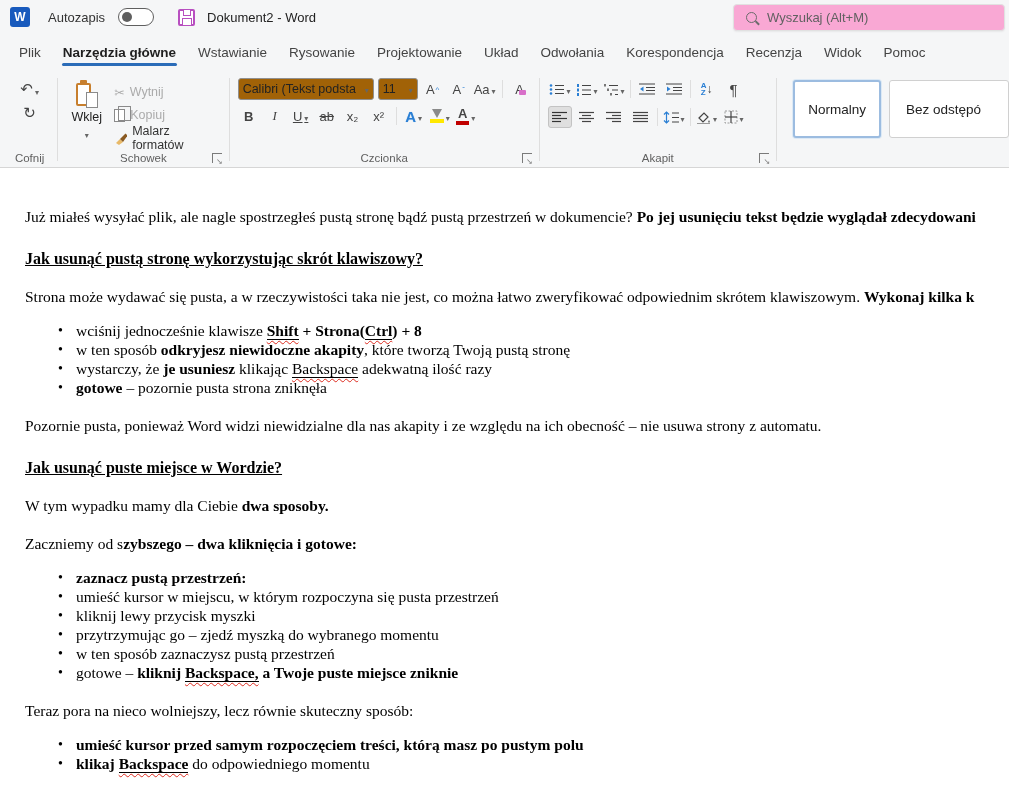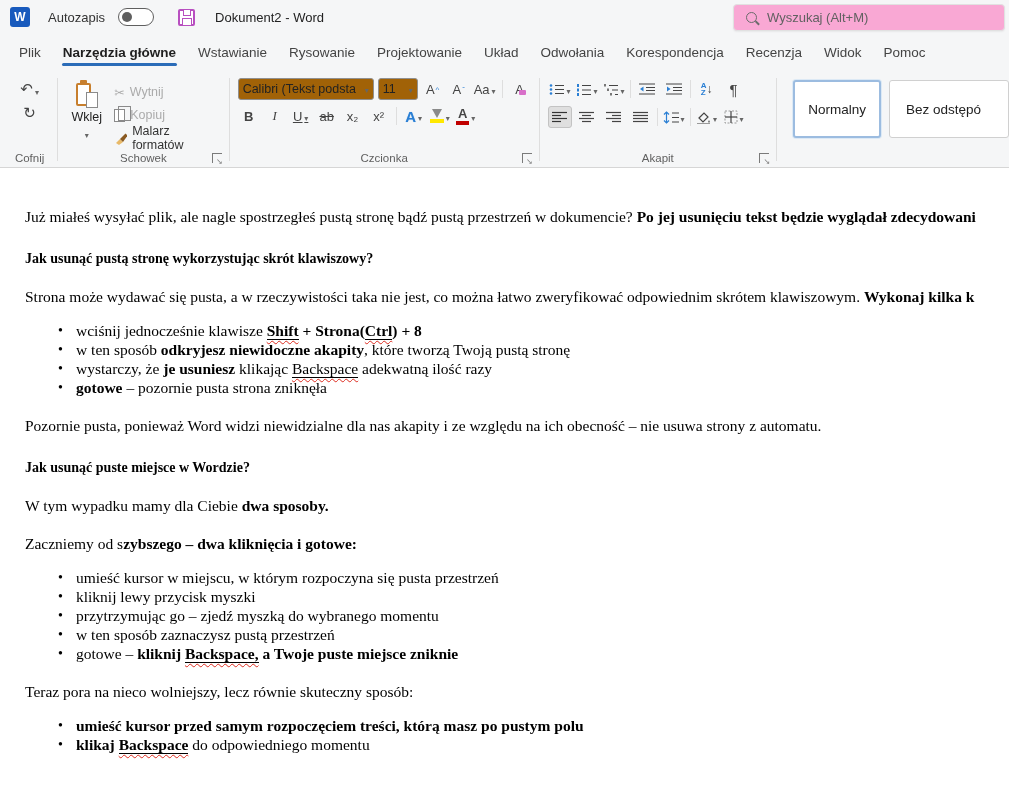--- a/index.html
+++ b/index.html
@@ -10,21 +10,21 @@
   .chrome { background:#f5f6f7; }
   .titlebar { height:34px; display:flex; align-items:center; gap:10px; padding:0 10px; position:relative; }
   .word-logo { width:20px; height:20px; background:#185abd; border-radius:3px; color:#fff;
     font-weight:bold; font-size:12px; display:flex; align-items:center; justify-content:center; }
   .autosave { display:flex; align-items:center; gap:13px; margin-left:8px; font-size:13px; color:#333; }
   .toggle { width:36px; height:18px; border:1.5px solid #5f5f5f; border-radius:10px; background:#fff; position:relative; }
   .toggle .knob { position:absolute; left:3px; top:2.5px; width:10px; height:10px; border-radius:50%; background:#5f5f5f; }
   .floppy { width:17px; height:17px; border:2px solid #b84fc0; border-radius:2px; background:#fff; position:relative; margin-left:14px; }
   .floppy::before { content:""; position:absolute; top:-1px; left:3px; width:6px; height:5px; border:1.5px solid #b84fc0; border-top:none; background:#fff; }
   .floppy::after { content:""; position:absolute; bottom:-1px; left:2px; width:8px; height:6px; border:1.5px solid #b84fc0; border-bottom:none; background:#fff; }
-  .doc-title { font-size:13px; color:#222; margin-left:10px; }
+  .doc-title { font-size:13px; color:#222; margin-left:2px; }
   .search-pill { position:absolute; right:4px; top:4px; width:272px; height:27px; background:#f9a8d4;
     border:1px solid #e1e1e1; border-radius:4px; display:flex; align-items:center; gap:10px; padding:0 12px;
     font-size:13px; color:#616161; box-shadow:0 1px 2px rgba(0,0,0,.06); }
   .mag { width:11px; height:11px; border:1.5px solid #6b6b6b; border-radius:50%; position:relative; flex:0 0 auto; }
   .mag::after { content:""; position:absolute; width:5px; height:1.5px; background:#6b6b6b; transform:rotate(45deg); right:-4px; bottom:-1px; }
 
   
   .tabbar { height:36px; display:flex; align-items:flex-end; gap:0; padding:0 8px; }
   .tab { padding:8px 11px 10px; font-size:13.5px; color:#444; position:relative; cursor:default; }
   .tab.active { color:#1f1f1f; font-weight:bold; }
@@ -96,21 +96,21 @@
   .style-card { height:58px; display:flex; align-items:center; justify-content:center; background:#fff;
     border:1px solid #d0d0d0; border-radius:3px; font-size:13.5px; color:#222; padding:0 14px; white-space:nowrap; }
   .style-card.sel { border:2px solid #9cbce0; box-shadow:0 0 0 1px #dce9f5; width:88px; }
   .style-card.cut { width:120px; overflow:hidden; justify-content:flex-start; padding-left:16px; }
 
   
   .doc { background:#fff; padding:20px 0 0 25px; font-family:"Liberation Serif", serif;
     font-size:15.5px; color:#000; }
   .doc p, .doc li { line-height:19px; white-space:nowrap; }
   .para { margin-top:19px; overflow:hidden; }
-  .h1 { margin-top:23px; font-size:14px; font-weight:bold; line-height:26px; white-space:nowrap; overflow:hidden; }
+  .h1 { margin-top:23px; font-size:16px; font-weight:bold; line-height:26px; white-space:nowrap; overflow:hidden;text-decoration:underline; }
   .doc ul { list-style:none; margin-top:15px; }
   .doc li { position:relative; padding-left:20px; margin-left:31px; }
   .doc li::before { content:"•"; position:absolute; left:2px; font-size:14px; }
   .rb { font-weight:bold; }
   .ru { border-bottom:1px solid currentColor; }
   .rw { text-decoration:underline; text-decoration-style:wavy; text-decoration-color:#dd2c20;
     text-decoration-thickness:1px; text-underline-offset:4px; }
   svg.ic { display:block; }
 </style>
 </head>
@@ -434,20 +434,21 @@
       <li><span>wciśnij jednocześnie klawisze </span><span class="rb ru rw">Shift</span><span class="rb"> + </span><span class="rb">Strona(</span><span class="rb ru rw">Ctrl</span><span class="rb">)</span><span class="rb"> + 8</span></li>
       <li><span>w ten sposób </span><span class="rb">odkryjesz niewidoczne akapity</span><span>, które tworzą Twoją pustą stronę</span></li>
       <li><span>wystarczy, że </span><span class="rb">je usuniesz</span><span> klikając </span><span class="ru rw">Backspace</span><span> adekwatną ilość razy</span></li>
       <li><span class="rb">gotowe</span><span> – pozornie pusta strona zniknęła</span></li>
     </ul>
     <p class="para"><span>Pozornie pusta, ponieważ Word widzi niewidzialne dla nas akapity i ze względu na ich obecność – nie usuwa strony z automatu.</span></p>
     <p class="h1"><span class="rb">Jak usunąć puste miejsce w Wordzie?</span></p>
     <p class="para"><span>W tym wypadku mamy dla Ciebie </span><span class="rb">dwa sposoby.</span></p>
     <p class="para"><span>Zaczniemy od s</span><span class="rb">zybszego – dwa kliknięcia i gotowe:</span></p>
     <ul>
+      <li><span class="rb">zaznacz pustą przestrzeń:</span></li>
       <li><span>umieść kursor w miejscu, w którym rozpoczyna się pusta przestrzeń</span></li>
       <li><span>kliknij lewy przycisk myszki</span></li>
       <li><span>przytrzymując go – zjedź myszką do wybranego momentu</span></li>
       <li><span>w ten sposób zaznaczysz pustą przestrzeń</span></li>
       <li><span>gotowe – </span><span class="rb">kliknij </span><span class="rb ru rw">Backspace,</span><span class="rb"> a Twoje puste miejsce zniknie</span></li>
     </ul>
     <p class="para"><span>Teraz pora na nieco wolniejszy, lecz równie skuteczny sposób:</span></p>
     <ul>
       <li><span class="rb">umieść kursor przed samym rozpoczęciem treści, którą masz po pustym polu</span></li>
       <li><span class="rb">klikaj </span><span class="rb ru rw">Backspace</span><span> do odpowiedniego momentu</span></li>

